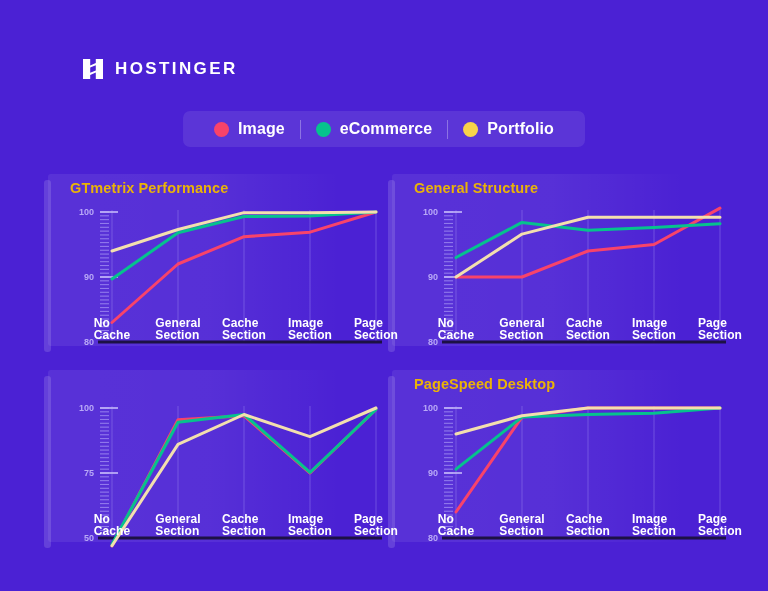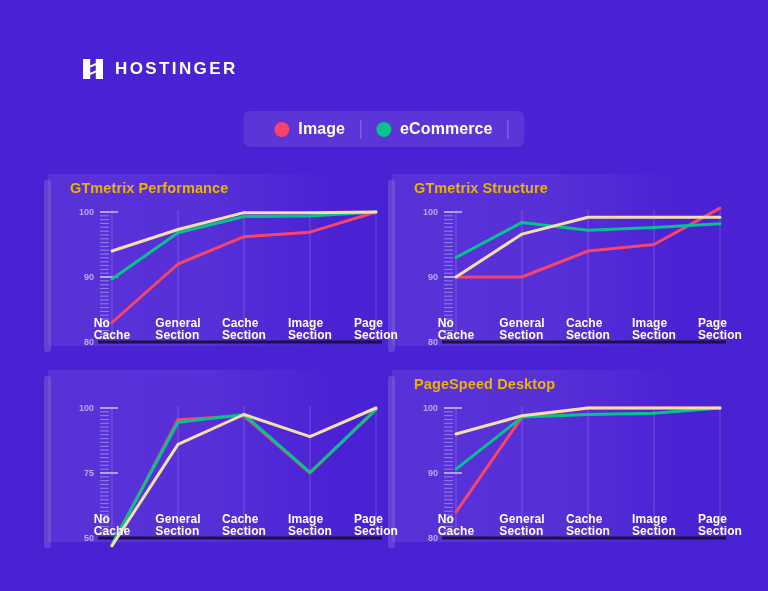--- a/index.html
+++ b/index.html
@@ -172,20 +172,24 @@
       <div class="legend-item">
         <span class="legend-dot" style="background: rgb(248, 67, 106);"></span>
         <span class="legend-label">Image</span>
       </div>
       <div class="legend-sep"></div>
       <div class="legend-item">
         <span class="legend-dot" style="background: rgb(6, 194, 141);"></span>
         <span class="legend-label">eCommerce</span>
       </div>
       <div class="legend-sep"></div>
+      <div class="legend-item">
+        <span class="legend-dot" style="background: rgb(248, 210, 74);"></span>
+        <span class="legend-label">Portfolio</span>
+      </div>
     </div>
 
   <div class="charts" id="charts">
       <div class="card">
         <div class="card-panel"></div>
         <div class="card-accent"></div>
         <div class="card-title">GTmetrix Performance</div>
         <div class="plot">
           <svg width="318" height="150" viewBox="0 0 318 150">
             <line x1="46" y1="6" x2="46" y2="138" stroke="#9c8af2" stroke-width="0.8" stroke-opacity="0.55"></line>
@@ -260,21 +264,21 @@
           </div>
           <div class="xlabel" style="left: 310px; top: 0px;">
             <div>Page</div>
             <div>Section</div>
           </div>
         </div>
       </div>
       <div class="card">
         <div class="card-panel"></div>
         <div class="card-accent"></div>
-        <div class="card-title">GTmetrix Structure</div>
+        <div class="card-title">General Structure</div>
         <div class="plot">
           <svg width="318" height="150" viewBox="0 0 318 150">
             <line x1="46" y1="6" x2="46" y2="138" stroke="#9c8af2" stroke-width="0.8" stroke-opacity="0.55"></line>
             <line x1="112" y1="6" x2="112" y2="138" stroke="#9c8af2" stroke-width="0.8" stroke-opacity="0.55"></line>
             <line x1="178" y1="6" x2="178" y2="138" stroke="#9c8af2" stroke-width="0.8" stroke-opacity="0.55"></line>
             <line x1="244" y1="6" x2="244" y2="138" stroke="#9c8af2" stroke-width="0.8" stroke-opacity="0.55"></line>
             <line x1="310" y1="6" x2="310" y2="138" stroke="#9c8af2" stroke-width="0.8" stroke-opacity="0.55"></line>
             <line x1="34" y1="8" x2="34" y2="138" stroke="#9c8af2" stroke-width="1" stroke-opacity="0"></line>
             <line x1="34" y1="8" x2="43" y2="8" stroke="#a493f3" stroke-width="1.1" stroke-opacity="0.75"></line>
             <line x1="34" y1="11.823529411764707" x2="43" y2="11.823529411764707" stroke="#a493f3" stroke-width="1.1" stroke-opacity="0.75"></line>

